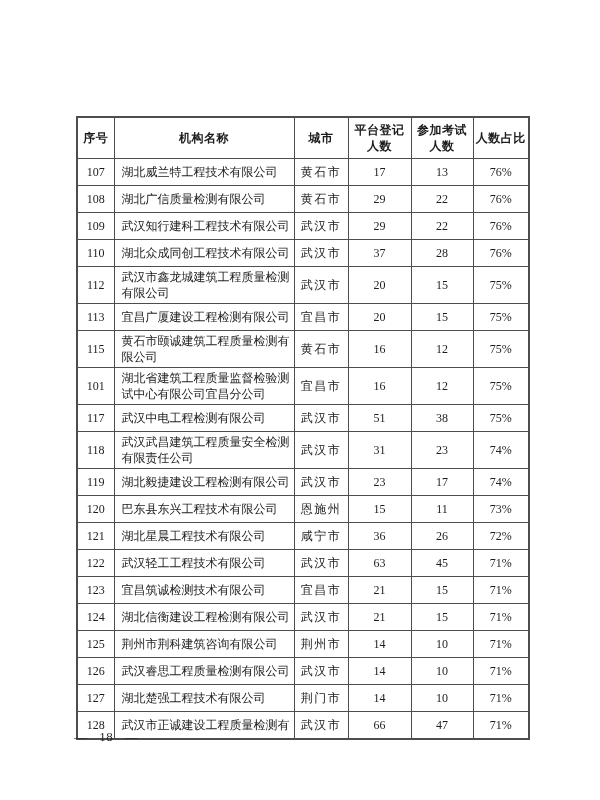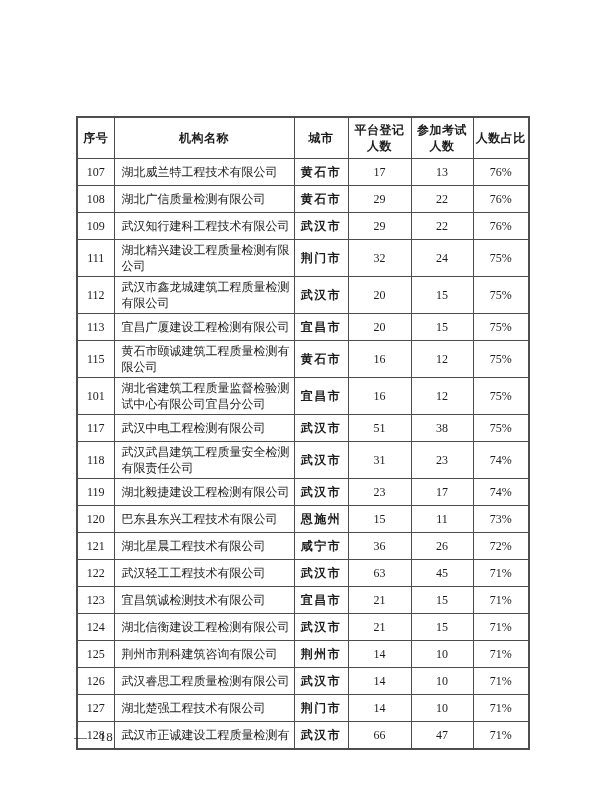--- a/index.html
+++ b/index.html
@@ -45,21 +45,20 @@
   }
   .doc-table td.col-name {
     text-align: left;
     padding-left: 7px;
     padding-right: 2px;
     letter-spacing: 0;
     word-break: break-all;
   }
   .doc-table td.col-city {
     letter-spacing: 1.5px;
-    font-weight: bold;
   }
   .doc-table td.col-no,
   .doc-table td.col-registered,
   .doc-table td.col-examined,
   .doc-table td.col-ratio {
     font-family: "Liberation Serif", "DejaVu Serif", serif;
   }
   col.c-no        { width: 37px; }
   col.c-name      { width: 180px; }
   col.c-city      { width: 54px; }
@@ -117,26 +116,26 @@
       </tr>
       <tr>
         <td class="col-no">109</td>
         <td class="col-name">武汉知行建科工程技术有限公司</td>
         <td class="col-city">武汉市</td>
         <td class="col-registered">29</td>
         <td class="col-examined">22</td>
         <td class="col-ratio">76%</td>
       </tr>
       <tr>
-        <td class="col-no">111</td>
-        <td class="col-name">湖北精兴建设工程质量检测有限公司</td>
-        <td class="col-city">荆门市</td>
-        <td class="col-registered">32</td>
-        <td class="col-examined">24</td>
-        <td class="col-ratio">75%</td>
+        <td class="col-no">110</td>
+        <td class="col-name">湖北众成同创工程技术有限公司</td>
+        <td class="col-city">武汉市</td>
+        <td class="col-registered">37</td>
+        <td class="col-examined">28</td>
+        <td class="col-ratio">76%</td>
       </tr>
       <tr>
         <td class="col-no">112</td>
         <td class="col-name">武汉市鑫龙城建筑工程质量检测有限公司</td>
         <td class="col-city">武汉市</td>
         <td class="col-registered">20</td>
         <td class="col-examined">15</td>
         <td class="col-ratio">75%</td>
       </tr>
       <tr>

